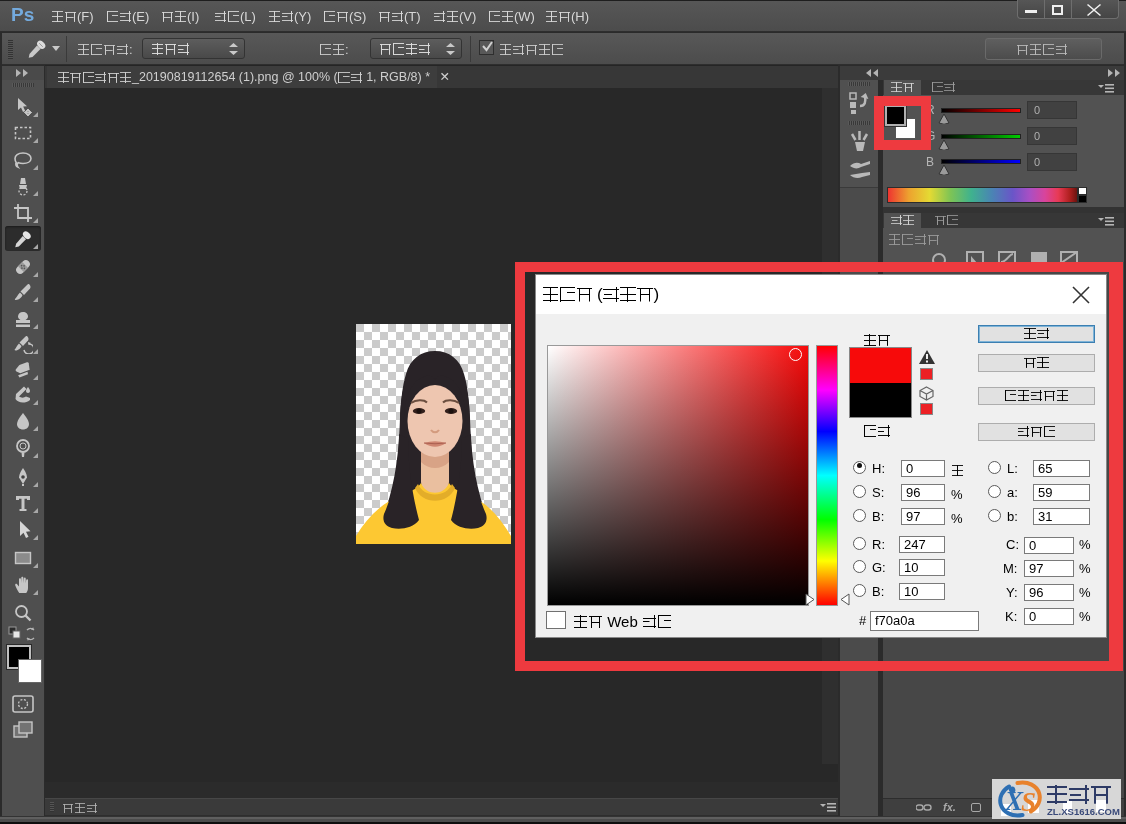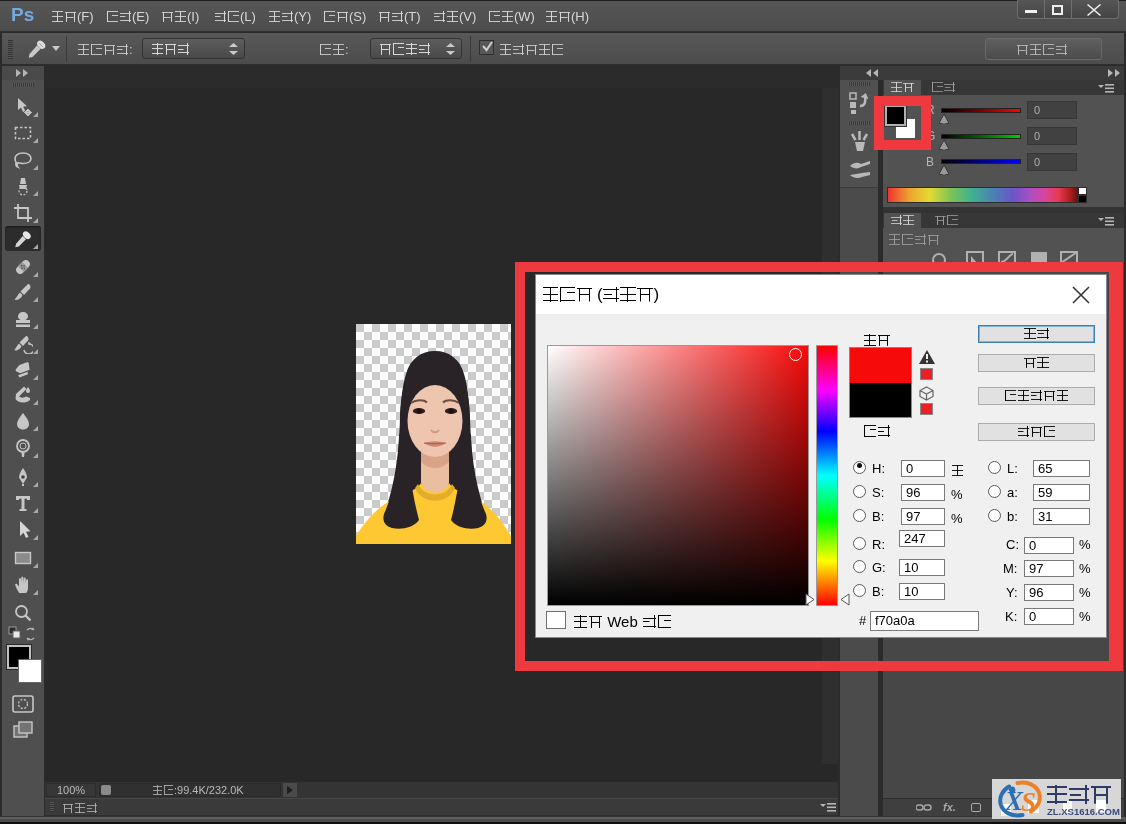--- a/index.html
+++ b/index.html
@@ -101,20 +101,23 @@
  <div class="ab" style="left:468px;top:3px;width:1px;height:26px;background:#3a3a3a"></div>
  <div class="ab" style="left:477px;top:7px;width:15px;height:15px;background:#585858;border:1px solid #2e2e2e"></div>
  <svg class="ab" style="left:478px;top:6px" width="15" height="15" viewBox="0 0 15 15">
         <path d="M3,7 l3.5,4 L12,3" stroke="#cfcfcf" stroke-width="2" fill="none"></path>
       </svg>
  <span class="lbl" style="left:497px;top:9px"><b class="cj"></b><b class="cj c4"></b><b class="cj c2"></b><b class="cj"></b><b class="cj c3"></b></span>
  <div class="ab" style="left:983px;top:5px;width:117px;height:22px;border-radius:3px;background:linear-gradient(#5f5f5f,#4c4c4c);border:1px solid #6a6a6a"></div>
  <span class="lbl" style="left:1014px;top:9px;color:#b9b9b9;--c:#b9b9b9"><b class="cj c2"></b><b class="cj"></b><b class="cj c3"></b><b class="cj c4"></b></span>
 </div>
 
+<div class="ab tabbar">
+ <div class="dtab"><b class="cj"></b><b class="cj c2"></b><b class="cj c3"></b><b class="cj c4"></b><b class="cj c2"></b><b class="cj"></b>_20190819112654 (1).png @ 100% (<b class="cj c3"></b><b class="cj c4"></b> 1, RGB/8) * <span style="margin-left:6px">✕</span></div>
+</div>
 
 <div class="ab canvas">
  <div class="ab" style="left:777px;top:0;width:16px;height:676px;background:#2f2f2f"></div>
 </div>
 
 <svg class="ab" style="left:356px;top:324px" width="155" height="220" viewBox="0 0 155 220">
  <defs>
         <pattern id="chk" width="16" height="16" patternUnits="userSpaceOnUse">
   <rect width="16" height="16" fill="#ffffff"></rect>
           <rect width="8" height="8" fill="#cbcbcb"></rect>
@@ -142,28 +145,20 @@
  <circle cx="63" cy="87" r="2.5" fill="#1c110e"></circle>
  <circle cx="95" cy="87" r="2.5" fill="#1c110e"></circle>
  <path d="M75,106 C77,109 81,109 83,106" stroke="#d39b7e" stroke-width="2" fill="none"></path>
  <path d="M68,119 Q79,115.5 90,119 Q79,126.5 68,119 Z" fill="#ce8470"></path>
  <path d="M68,119 Q79,120.5 90,119" stroke="#ab5f50" stroke-width="1" fill="none"></path>
 
  <path d="M43,110 C43,140 38,168 28,190 C26,197 29,202 36,204 C45,206 57,204 63,196 C56,170 52,140 52,115 Z" fill="#292327"></path>
  <path d="M115,110 C115,140 120,168 130,190 C132,197 129,202 122,204 C113,206 101,204 95,196 C102,170 106,140 106,115 Z" fill="#292327"></path>
 </svg>
 
-<div class="ab statusbar">
- <div class="ab" style="left:1px;top:1px;width:50px;height:14px;background:#373737;border:1px solid #2c2c2c;text-align:center;line-height:13px">100%</div>
- <div class="ab" style="left:54px;top:1px;width:182px;height:14px;background:#303030;border:1px solid #2a2a2a;border-radius:2px"></div>
- <div class="ab" style="left:56px;top:3px;width:10px;height:10px;background:#8a8a8a;border-radius:2px"></div>
- <span class="ab" style="left:107px;top:2px"><b class="cj"></b><b class="cj c3"></b>:99.4K/232.0K</span>
- <div class="ab" style="left:238px;top:1px;width:14px;height:14px;background:#4a4a4a"></div>
- <div class="ab" style="left:242px;top:4px;border-style:solid;border-width:4px 0 4px 6px;border-color:transparent transparent transparent #1e1e1e"></div>
-</div>
 
 <div class="ab timeline">
  <div class="ab" style="left:5px;top:4px;width:4px;height:10px;background:repeating-linear-gradient(#555 0,#555 1px,#333 1px,#333 2px)"></div>
  <span class="ab" style="left:17px;top:3px"><b class="cj c2"></b><b class="cj"></b><b class="cj c4"></b></span>
  <svg class="ab" style="left:775px;top:5px" width="16" height="9" viewBox="0 0 16 9">
         <path d="M0,1 L6,1 L3,4 Z" fill="#b5b5b5"></path>
         <rect x="7" y="0" width="9" height="1.6" fill="#b5b5b5"></rect>
         <rect x="7" y="3.5" width="9" height="1.6" fill="#b5b5b5"></rect>
         <rect x="7" y="7" width="9" height="1.6" fill="#b5b5b5"></rect>
       </svg>
@@ -483,21 +478,21 @@
  <div class="rad" style="left:317px;top:309px"></div>
  <div class="rlb" style="left:336px;top:186px">H:</div>
  <div class="rlb" style="left:336px;top:210px">S:</div>
  <div class="rlb" style="left:336px;top:234px">B:</div>
  <div class="rlb" style="left:336px;top:262px">R:</div>
  <div class="rlb" style="left:336px;top:285px">G:</div>
  <div class="rlb" style="left:336px;top:309px">B:</div>
  <div class="inp" style="left:365px;top:185px;width:44px;height:17px">0</div>
  <div class="inp" style="left:365px;top:209px;width:44px;height:17px">96</div>
  <div class="inp" style="left:365px;top:233px;width:44px;height:17px">97</div>
- <div class="inp" style="left:363px;top:255px;width:46px;height:17px">247</div>
+ <div class="inp" style="left:363px;top:261px;width:46px;height:17px">247</div>
  <div class="inp" style="left:363px;top:284px;width:46px;height:17px">10</div>
  <div class="inp" style="left:363px;top:308px;width:46px;height:17px">10</div>
  <span class="ab" style="left:415px;top:188px;font-size:13px;--c:#000"><b class="cj"></b></span>
  <div class="rlb" style="left:415px;top:212px">%</div>
  <div class="rlb" style="left:415px;top:236px">%</div>
 
  <div class="rad" style="left:452px;top:186px"></div>
  <div class="rad" style="left:452px;top:210px"></div>
  <div class="rad" style="left:452px;top:234px"></div>
  <div class="rlb" style="left:471px;top:186px">L:</div>

